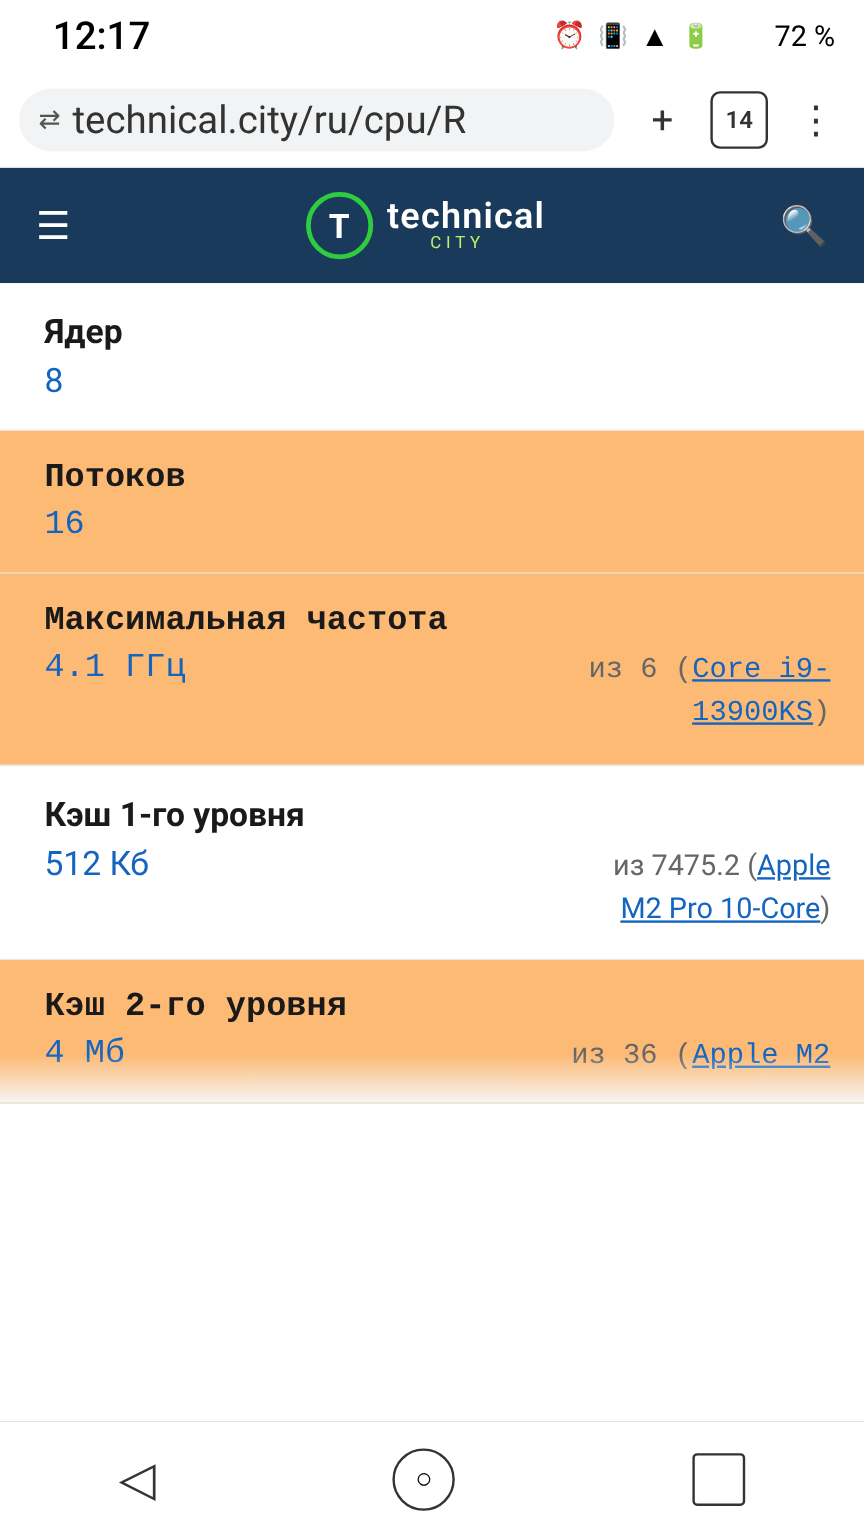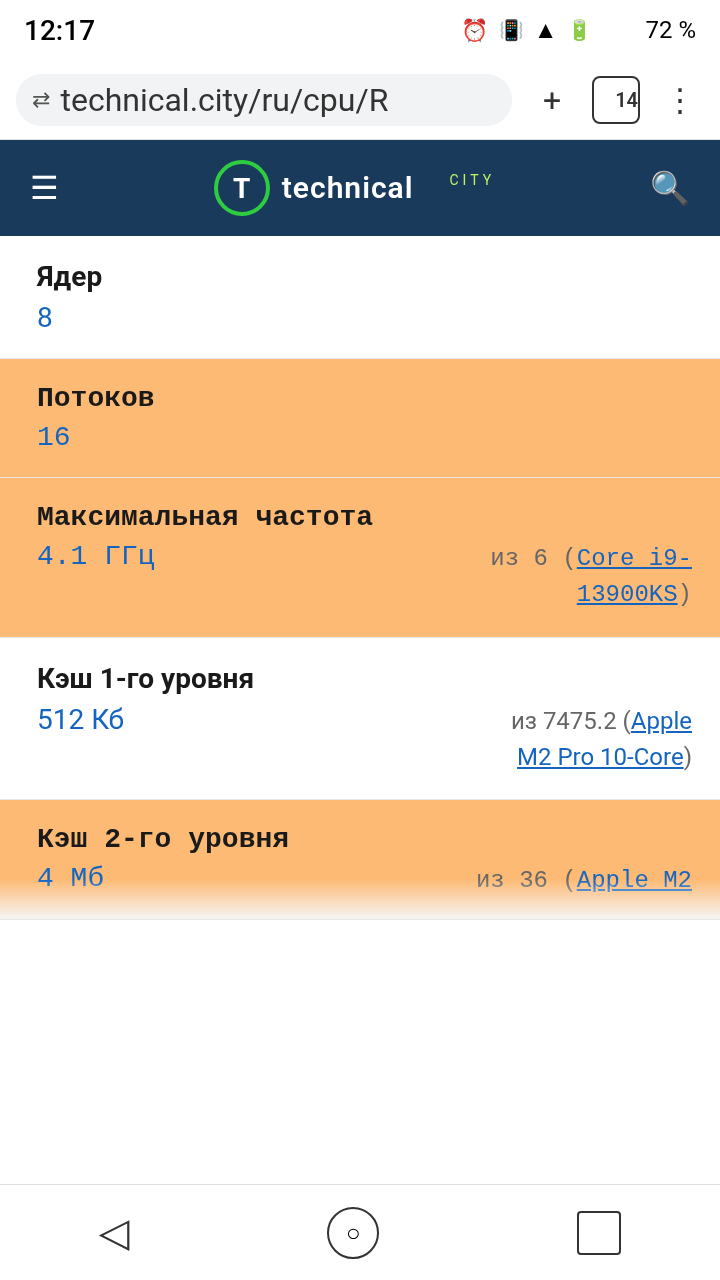--- a/index.html
+++ b/index.html
@@ -16,23 +16,24 @@
     .status-bar {
       width: 720px;
       height: 60px;
       background: #fff;
       display: flex;
       align-items: center;
       justify-content: space-between;
       padding: 0 24px;
     }
     .status-time {
-      font-size: 28px;
+      font-size: 32px;
       font-weight: 500;
       color: #000;
+      margin-left: 20px;
     }
     .status-icons {
       display: flex;
       align-items: center;
       gap: 10px;
       font-size: 22px;
       color: #000;
     }
     .battery-text {
       font-size: 24px;
@@ -79,21 +80,21 @@
       color: #333;
       cursor: pointer;
     }
     .tab-count {
       width: 48px;
       height: 48px;
       border: 2px solid #333;
       border-radius: 8px;
       display: flex;
       align-items: center;
-      justify-content: flex-end;
+      justify-content: center;
       font-size: 20px;
       font-weight: 600;
       color: #333;
       cursor: pointer;
     }
 
     
     .site-header {
       width: 720px;
       height: 96px;
@@ -121,21 +122,21 @@
       background: #1a3a5c;
       display: flex;
       align-items: center;
       justify-content: center;
       color: #fff;
       font-size: 28px;
       font-weight: 700;
     }
     .logo-text {
       display: flex;
-      flex-direction: row;
+      flex-direction: column;
       line-height: 1;
     }
     .logo-name {
       font-size: 30px;
       font-weight: 600;
       color: #fff;
       letter-spacing: 1px;
     }
     .logo-city {
       font-size: 14px;

